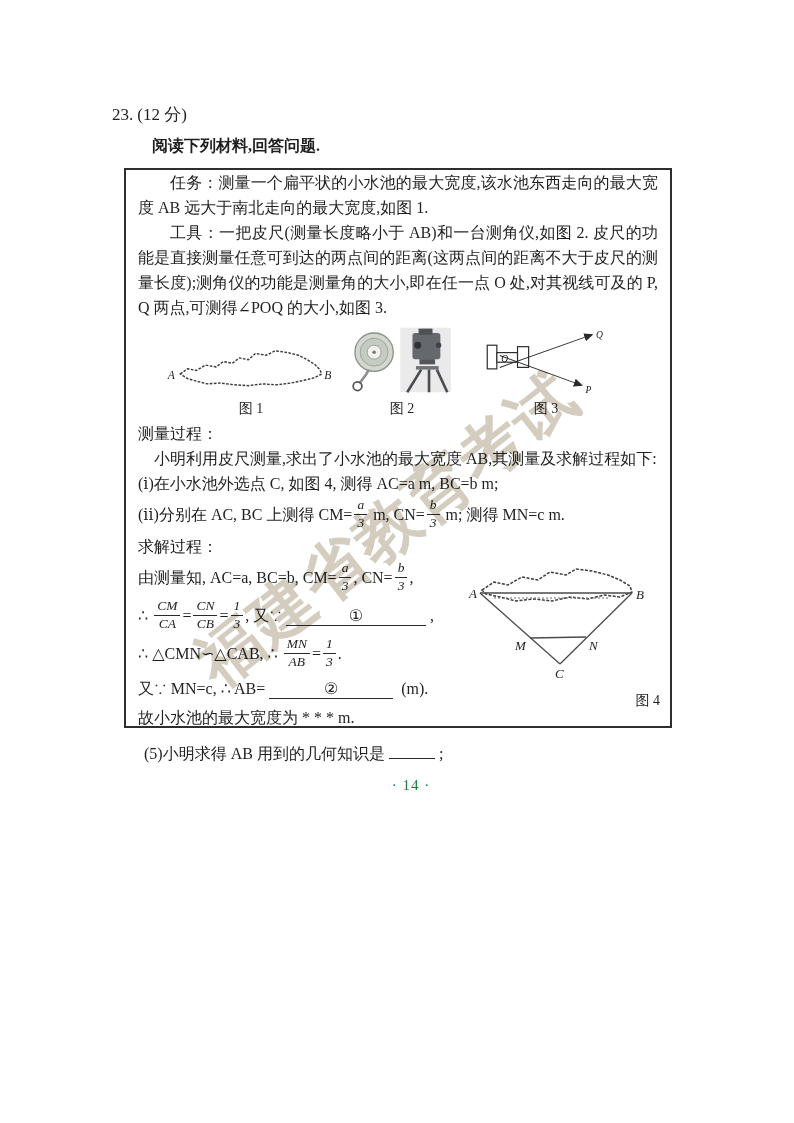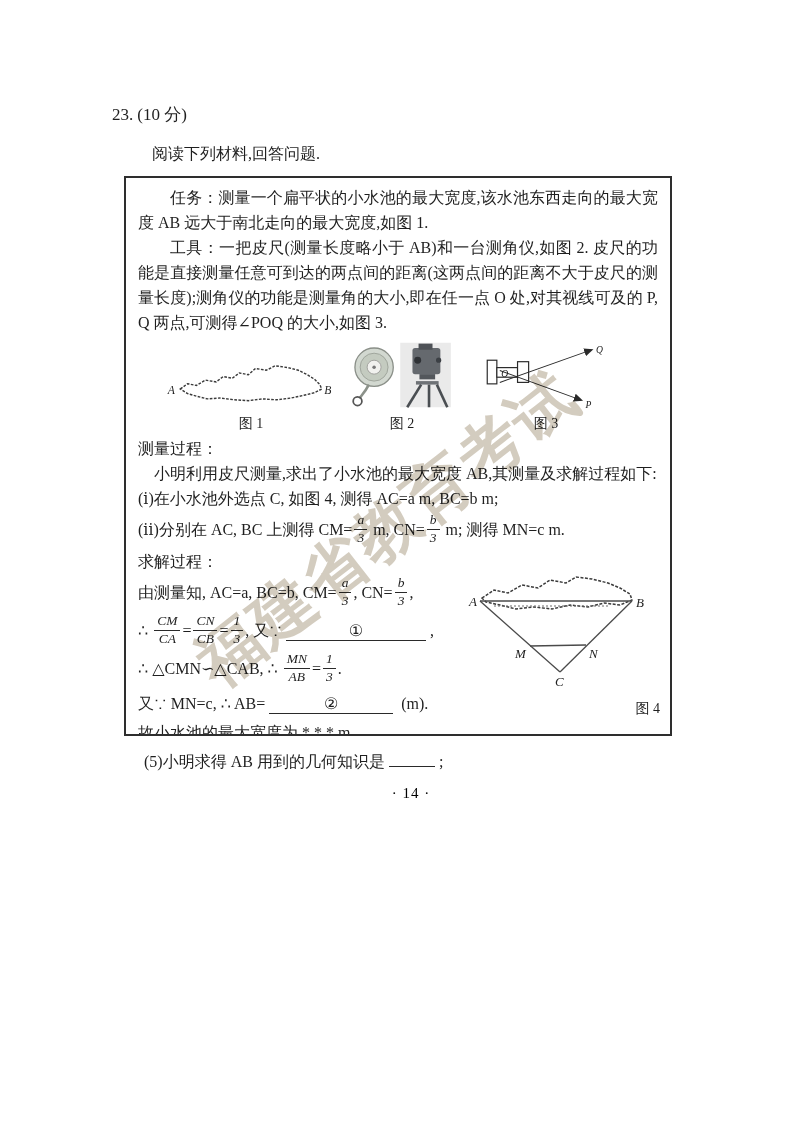--- a/index.html
+++ b/index.html
@@ -9,28 +9,28 @@
     background:#ffffff;
     font-family:"Liberation Serif","DejaVu Serif",serif;
     color:#1f1f1f;
     overflow:hidden;
     box-sizing:border-box;
     padding:103px 84px 0 112px;
     font-size:16px;
   }
   .qhead{font-size:17px;line-height:24px;}
   .qhead .gap{display:inline-block;width:4px;}
-  .intro{margin:14px 0 0 0;text-indent:2.5em;line-height:25px;}
+  .intro{margin:6px 0 0 0;text-indent:2.5em;line-height:25px;font-weight:bold;}
   .material-box{
     position:relative;
     box-sizing:border-box;
     margin:10px 0 0 12px;
     width:548px;height:560px;
     border:2px solid #2e2e2e;
-    padding:7px 12px 0 12px;
+    padding:0 12px 0 12px;
     overflow:hidden;
   }
   .para{margin:0;line-height:25px;text-align:justify;}
   .indent2{text-indent:2em;}
   .indent1{text-indent:1em;}
   
   .figures-row{display:flex;align-items:flex-end;margin:6px 0 2px 0;}
   .fig{display:flex;flex-direction:column;align-items:center;}
   .fig1{margin-left:28px;}
   .fig2{margin-left:12px;}
@@ -54,39 +54,39 @@
     margin:0 4px;
   }
   .blank.b1{min-width:140px;}
   .blank.b2{min-width:124px;}
   .blank.bsmall{min-width:46px;height:1em;}
   .solve-sec{width:335px;}
   .fig4wrap{position:absolute;right:10px;top:390px;width:195px;text-align:center;}
   
   .questions{margin-top:12px;}
   .questions .para{line-height:27px;}
-  .pageno{margin-top:10px;text-align:center;font-size:15px;letter-spacing:1px;color:#000000;}
+  .pageno{margin-top:10px;text-align:center;font-size:15px;letter-spacing:1px;color:#15803d;}
   
   .wm{
     position:absolute;left:205px;top:628px;
     transform:rotate(-38deg);transform-origin:left center;
     font-size:64px;font-weight:700;letter-spacing:2px;
     color:#a8997f;opacity:.5;white-space:nowrap;
     pointer-events:none;mix-blend-mode:multiply;z-index:5;
   }
 </style>
 </head>
 <body>
 
 <div class="page">
 
   <div class="wm">福建省教育考试</div>
 
   <div class="qhead">
-    <span>23.</span><span class="gap"></span><span>(10 分)</span>
+    <span>23.</span><span class="gap"></span><span>(12 分)</span>
   </div>
 
   <p class="intro">阅读下列材料,回答问题.</p>
 
   <div class="material-box">
 
     <p class="para indent2">任务：测量一个扁平状的小水池的最大宽度,该水池东西走向的最大宽度 AB 远大于南北走向的最大宽度,如图 1.</p>
     <p class="para indent2">工具：一把皮尺(测量长度略小于 AB)和一台测角仪,如图 2. 皮尺的功能是直接测量任意可到达的两点间的距离(这两点间的距离不大于皮尺的测量长度);测角仪的功能是测量角的大小,即在任一点 O 处,对其视线可及的 P, Q 两点,可测得∠POQ 的大小,如图 3.</p>
 
     <div class="figures-row">

